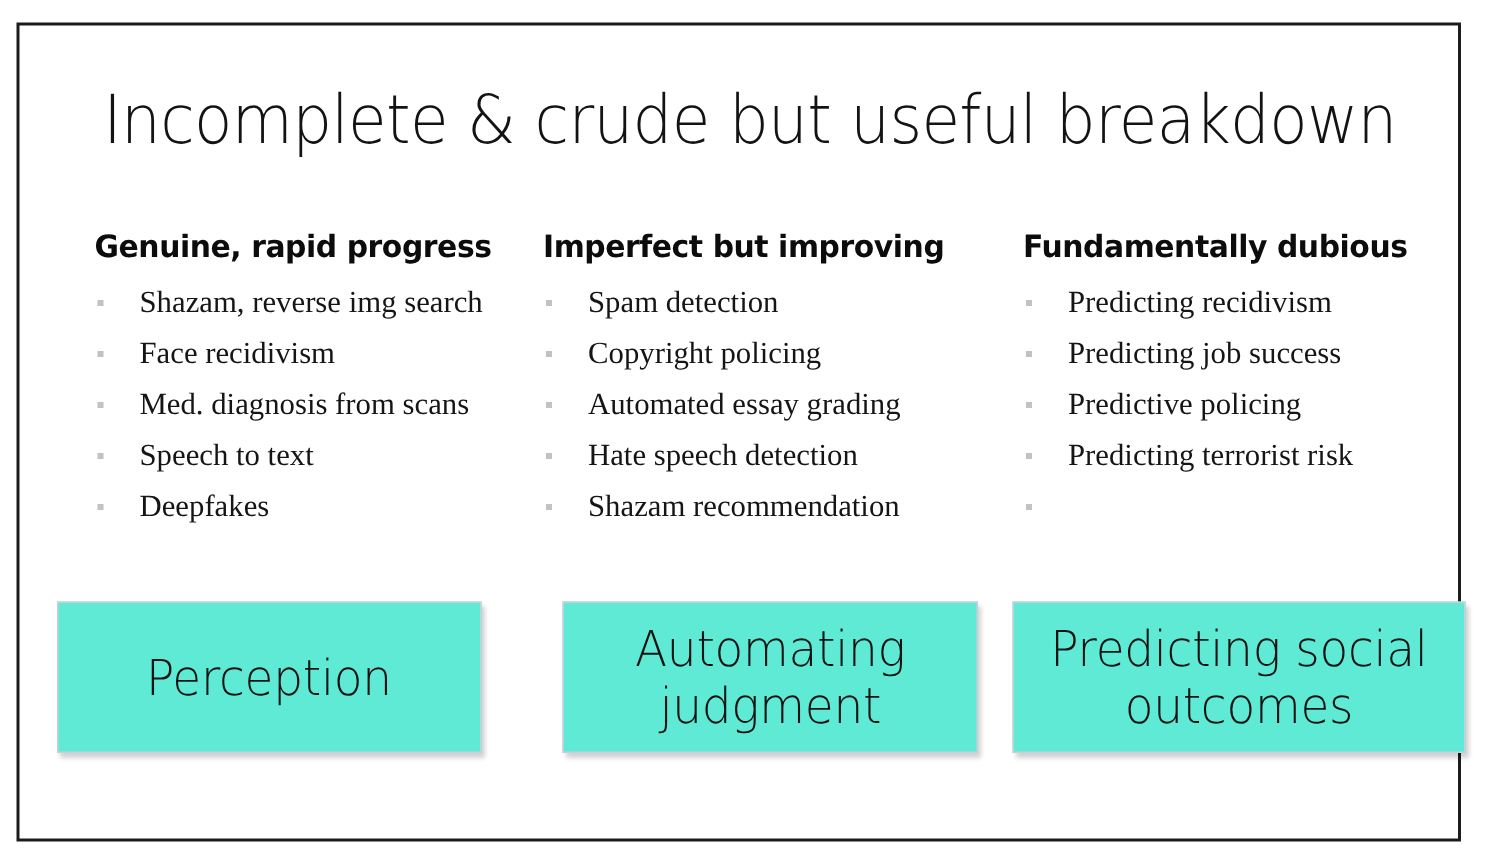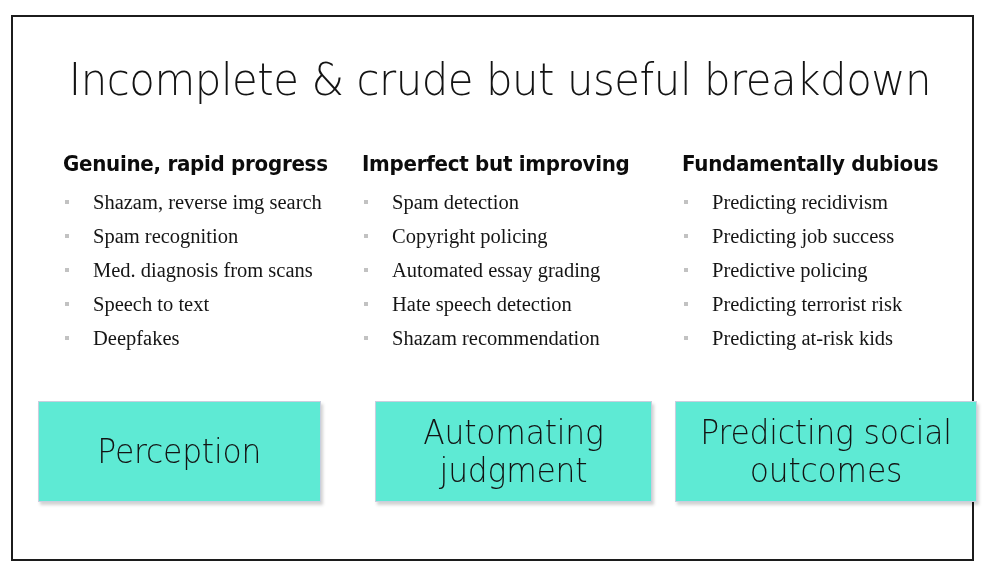--- a/index.html
+++ b/index.html
@@ -129,21 +129,21 @@
 <div id="slide">
 
   <div id="frame"></div>
 
   <div id="title">Incomplete &amp; crude but useful breakdown</div>
 
   <div class="column" id="col-0">
     <div class="col-header">Genuine, rapid progress</div>
     <ul class="col-list">
       <li><span class="bullet"></span><span>Shazam, reverse img search</span></li>
-      <li><span class="bullet"></span><span>Spam recognition</span></li>
+      <li><span class="bullet"></span><span>Face recidivism</span></li>
       <li><span class="bullet"></span><span>Med. diagnosis from scans</span></li>
       <li><span class="bullet"></span><span>Speech to text</span></li>
       <li><span class="bullet"></span><span>Deepfakes</span></li>
     </ul>
   </div>
 
   <div class="column" id="col-1">
     <div class="col-header">Imperfect but improving</div>
     <ul class="col-list">
       <li><span class="bullet"></span><span>Spam detection</span></li>
@@ -154,21 +154,21 @@
     </ul>
   </div>
 
   <div class="column" id="col-2">
     <div class="col-header">Fundamentally dubious</div>
     <ul class="col-list">
       <li><span class="bullet"></span><span>Predicting recidivism</span></li>
       <li><span class="bullet"></span><span>Predicting job success</span></li>
       <li><span class="bullet"></span><span>Predictive policing</span></li>
       <li><span class="bullet"></span><span>Predicting terrorist risk</span></li>
-      <li><span class="bullet"></span><span>Predicting at-risk kids</span></li>
+      <li><span class="bullet"></span></li>
     </ul>
   </div>
 
   <div class="cat-box" id="box-0">
     <span class="cat-label">Perception</span>
   </div>
 
   <div class="cat-box" id="box-1">
     <span class="cat-label">Automating judgment</span>
   </div>

